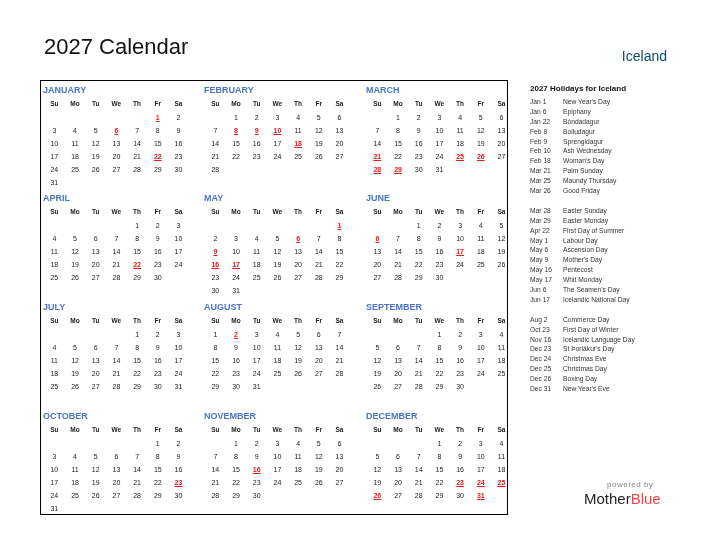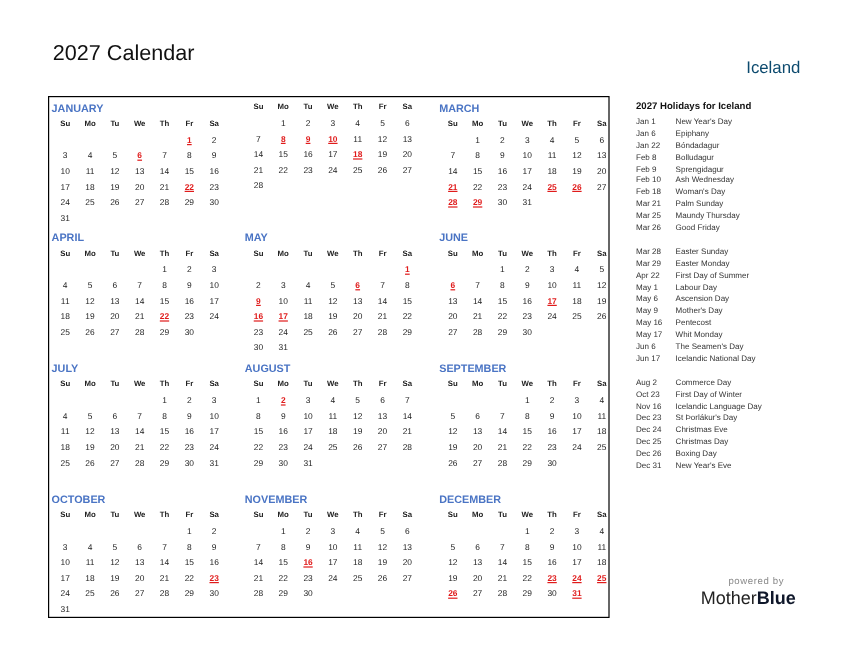--- a/index.html
+++ b/index.html
@@ -1,36 +1,36 @@
 <!DOCTYPE html>
 <html><head>
 <meta charset="utf-8">
 <style>
   html, body { margin: 0; padding: 0; background: #ffffff; }
   body { width: 712px; height: 550px; position: relative; overflow: hidden;
          font-family: "Liberation Sans", sans-serif; color: #1a1a1a; }
-  .title { position: absolute; left: 44px; top: 34px; font-size: 18px; color: #111; letter-spacing: 0px; }
+  .title { position: absolute; left: 44px; top: 34px; font-size: 22px; color: #111; letter-spacing: 0px; }
   .country { position: absolute; right: 45px; top: 48px; font-size: 14px; color: #0c4a6e; }
   .cal-box { position: absolute; left: 40px; top: 80px; width: 468px; height: 435px;
              border: 1px solid #000; box-sizing: border-box; }
   .month { position: absolute; width: 150px; }
   .month-name { text-align: left; color: #4a74c4; font-weight: bold; font-size: 9px; height: 14px; line-height: 14px; }
   .grid { display: grid; grid-template-columns: repeat(7, 20.7px); margin-left: 1px; }
   .dow { font-size: 6.5px; font-weight: bold; text-align: center; height: 14px; line-height: 14px; color: #222; }
   .day { font-size: 7px; text-align: center; height: 13px; line-height: 13px; color: #222; }
   .day.hol { color: #e01b1b; font-weight: bold; text-decoration: underline; text-decoration-thickness: 1px; text-underline-offset: 1px; }
   .hol-panel { position: absolute; left: 530px; top: 84px; width: 180px; }
   .hol-title { font-weight: bold; font-size: 8px; color: #111; margin-bottom: 4px; }
   .hol-group { margin-bottom: 10px; }
   .hol-row { display: flex; font-size: 6.7px; height: 9.9px; line-height: 9.9px; color: #333; }
   .hol-date { width: 33px; }
   .hol-name { flex: 1; }
   .powered { position: absolute; left: 588px; top: 480px; font-size: 8px; color: #888; letter-spacing: 0.5px; padding-left: 19px; }
   .brand { position: absolute; left: 584px; top: 490px; font-size: 15px; color: #222; }
-  .brand .blue { color: #0f172a; font-weight: bold; }
+  .brand .blue { color: #ef4444; }
 </style>
 </head>
 <body>
 
 <div class="title">2027 Calendar</div>
 <div class="country">Iceland</div>
 
 <div class="cal-box" id="calbox">
     <div class="month" style="left: 2px; top: 2px;">
       <div class="month-name">JANUARY</div>
@@ -74,20 +74,21 @@
         <div class="day">25</div>
         <div class="day">26</div>
         <div class="day">27</div>
         <div class="day">28</div>
         <div class="day">29</div>
         <div class="day">30</div>
         <div class="day">31</div>
       </div>
     </div>
     <div class="month" style="left: 163px; top: 2px;">
+      <div class="month-name">FEBRUARY</div>
       <div class="grid">
         <div class="dow">Su</div>
         <div class="dow">Mo</div>
         <div class="dow">Tu</div>
         <div class="dow">We</div>
         <div class="dow">Th</div>
         <div class="dow">Fr</div>
         <div class="dow">Sa</div>
         <div class="day"></div>
         <div class="day">1</div>

